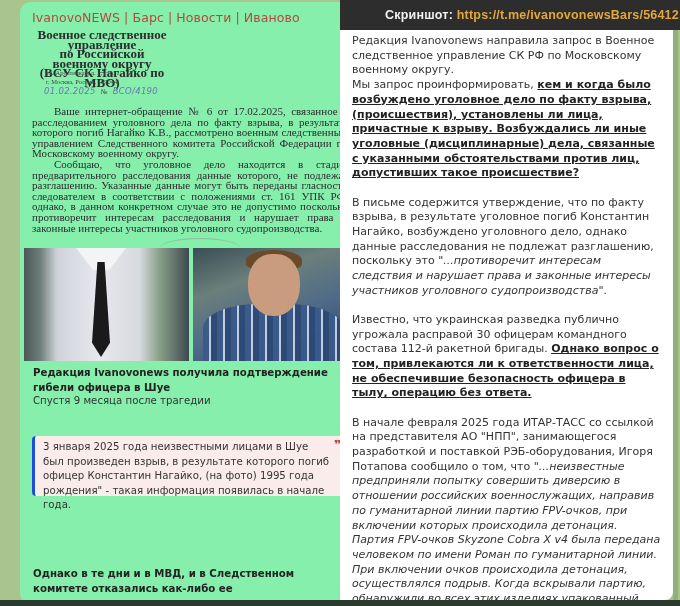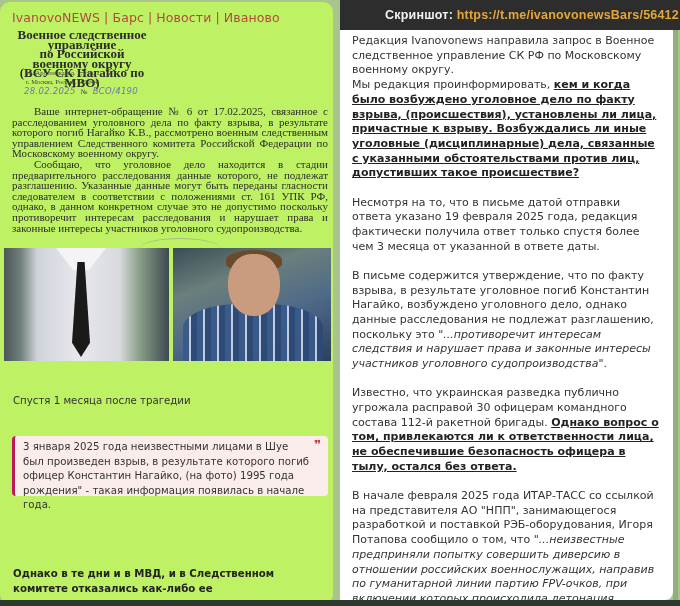--- a/index.html
+++ b/index.html
@@ -6,22 +6,22 @@
   html, body { width: 680px; height: 606px; overflow: hidden; background: #1f2a22; }
   body { position: relative; font-family: "DejaVu Sans", "Liberation Sans", sans-serif; }
 
   
   .left-panel {
     position: absolute; left: 0; top: 0; width: 340px; height: 606px;
     background: #a9c48d;
     padding: 2px 2px 4px 2px;
   }
   .post-card {
-    position: absolute; left: 0; top: 2px; width: 333px; height: 602px;
-    background: #bef264;
+    position: absolute; left: 20px; top: 2px; width: 333px; height: 602px;
+    background: #86efac;
     border-radius: 10px;
     overflow: hidden;
   }
   .channel-name {
     position: absolute; left: 12px; top: 8px;
     font-size: 12.5px; color: #b24a3c; letter-spacing: 0.1px;
   }
   .doc {
     position: absolute; left: 10px; top: 28px; width: 320px; height: 222px;
     font-family: "Liberation Serif", "DejaVu Serif", serif; color: #2c2c2c;
@@ -42,21 +42,21 @@
   .collar { position: absolute; left: 52px; top: 0; width: 50px; height: 22px; background: #f4f4f6; clip-path: polygon(0 0, 100% 0, 66% 100%, 34% 100%); }
   .face { position: absolute; left: 55px; top: 6px; width: 52px; height: 62px; background: #c99c7f; border-radius: 45% 45% 48% 48%; }
   .hair { position: absolute; left: 53px; top: 2px; width: 56px; height: 20px; background: #6b4a2a; border-radius: 50% 50% 30% 30%; }
   .shirt { position: absolute; left: 10px; top: 56px; width: 140px; height: 60px; background: repeating-linear-gradient(90deg, #3a5a8a 0 6px, #c8d2e4 6px 8px, #2d4a78 8px 14px), #3a5a8a; border-radius: 40% 40% 0 0; opacity: 0.95; }
 
   .article-title { position: absolute; left: 13px; top: 363px; width: 312px; font-size: 10.2px; font-weight: bold; line-height: 15px; color: #222; }
   .article-sub { position: absolute; left: 13px; top: 393px; font-size: 10.2px; color: #333; }
 
   .quote {
     position: absolute; left: 12px; top: 434px; width: 316px; height: 60px;
-    background: #fbecec; border-left: 3px solid #be185d; border-radius: 4px;
+    background: #fbecec; border-left: 3px solid #1d4ed8; border-radius: 4px;
     padding: 4px 18px 4px 8px; font-size: 10.2px; line-height: 14.5px; color: #333;
   }
   .quote-icon { position: absolute; right: 7px; top: 2px; color: #c9413a; font-size: 12px; font-weight: bold; }
 
   .left-text { position: absolute; left: 13px; top: 497px; width: 316px; font-size: 10.2px; line-height: 14.5px; color: #333; }
   .left-text-bold { position: absolute; left: 13px; top: 565px; width: 316px; font-size: 10.2px; line-height: 14.5px; color: #222; font-weight: bold; }
 
   
   .right-panel {
     position: absolute; left: 340px; top: 0; width: 340px; height: 606px;
@@ -92,21 +92,21 @@
       <div class="doc-header">
         <div>Военное следственное управление</div>
         <div>по Российской военному округу</div>
         <div>(ВСУ СК Нагайко по МВО)</div>
       </div>
       <div class="doc-address">
         <div>ул. Арбатецкая, д. 2, стр. 1</div>
         <div>г. Москва, Россия, 109044</div>
       </div>
       <div class="doc-handwritten">
-        <span>28.02.2025</span>
+        <span>01.02.2025</span>
         <span class="no">№</span>
         <span>ВСО/4190</span>
       </div>
       <div class="doc-body">
         <p>Ваше интернет-обращение № 6 от 17.02.2025, связанное с расследованием уголовного дела по факту взрыва, в результате которого погиб Нагайко К.В., рассмотрено военным следственным управлением Следственного комитета Российской Федерации по Московскому военному округу.</p>
         <p>Сообщаю, что уголовное дело находится в стадии предварительного расследования данные которого, не подлежат разглашению. Указанные данные могут быть переданы гласности следователем в соответствии с положениями ст. 161 УПК РФ, однако, в данном конкретном случае это не допустимо поскольку противоречит интересам расследования и нарушает права и законные интересы участников уголовного судопроизводства.</p>
       </div>
       <div class="doc-stamp"></div>
     </div>
 
@@ -115,39 +115,39 @@
         <div class="collar"></div>
         <div class="tie"></div>
       </div>
       <div class="photo photo-2">
         <div class="shirt"></div>
         <div class="hair"></div>
         <div class="face"></div>
       </div>
     </div>
 
-    <div class="article-sub">Спустя 1 месяца после трагедии</div>
+    <div class="article-title">Редакция Ivanovonews получила подтверждение гибели офицера в Шуе</div>
+    <div class="article-sub">Спустя 9 месяца после трагедии</div>
 
     <div class="quote">
       <span>3 января 2025 года неизвестными лицами в Шуе был произведен взрыв, в результате которого погиб офицер Константин Нагайко, (на фото) 1995 года рождения" - такая информация появилась в начале года.</span>
       <span class="quote-icon">❞</span>
     </div>
 
     <div class="left-text-bold">Однако в те дни и в МВД, и в Следственном комитете отказались как-либо ее прокомментировать.</div>
   </div>
 </div>
 
 <div class="right-panel">
   <div class="banner">
     <span class="banner-label">Скриншот: </span><span class="banner-link">https://t.me/ivanovonewsBars/56412</span>
   </div>
   <div class="right-card">
     <p class="tight">Редакция Ivanovonews направила запрос в Военное следственное управление СК РФ по Московскому военному округу.</p>
-    <p><span>Мы редакция проинформировать, </span><b>кем и когда было возбуждено уголовное дело по факту взрыва, (происшествия), установлены ли лица, причастные к взрыву. Возбуждались ли иные уголовные (дисциплинарные) дела, связанные с указанными обстоятельствами против лиц, допустивших такое происшествие?</b></p>
-    <p>Несмотря на то, что в письме датой отправки ответа указано 19 февраля 2025 года, редакция фактически получила ответ только спустя более чем 3 месяца от указанной в ответе даты.</p>
+    <p><span>Мы запрос проинформировать, </span><b>кем и когда было возбуждено уголовное дело по факту взрыва, (происшествия), установлены ли лица, причастные к взрыву. Возбуждались ли иные уголовные (дисциплинарные) дела, связанные с указанными обстоятельствами против лиц, допустивших такое происшествие?</b></p>
     <p><span>В письме содержится утверждение, что по факту взрыва, в результате уголовное погиб Константин Нагайко, возбуждено уголовного дело, однако данные расследования не подлежат разглашению, поскольку это "</span><i>...противоречит интересам следствия и нарушает права и законные интересы участников уголовного судопроизводства</i><span>".</span></p>
-    <p><span>Известно, что украинская разведка публично угрожала расправой 30 офицерам командного состава 112-й ракетной бригады. </span><b>Однако вопрос о том, привлекаются ли к ответственности лица, не обеспечившие безопасность офицера в тылу, остался без ответа.</b></p>
+    <p><span>Известно, что украинская разведка публично угрожала расправой 30 офицерам командного состава 112-й ракетной бригады. </span><b>Однако вопрос о том, привлекаются ли к ответственности лица, не обеспечившие безопасность офицера в тылу, операцию без ответа.</b></p>
     <p><span>В начале февраля 2025 года ИТАР-ТАСС со ссылкой на представителя АО "НПП", занимающегося разработкой и поставкой РЭБ-оборудования, Игоря Потапова сообщило о том, что "</span><i>...неизвестные предприняли попытку совершить диверсию в отношении российских военнослужащих, направив по гуманитарной линии партию FPV-очков, при включении которых происходила детонация. Партия FPV-очков Skyzone Cobra X v4 была передана человеком по имени Роман по гуманитарной линии. При включении очков происходила детонация, осуществлялся подрыв. Когда вскрывали партию, обнаружили во всех этих изделиях упакованный пластид</i></p>
 
   </div>
   <div class="scroll-edge"></div>
 </div>
 <div class="bottom-edge"></div>
 
 </body></html>

